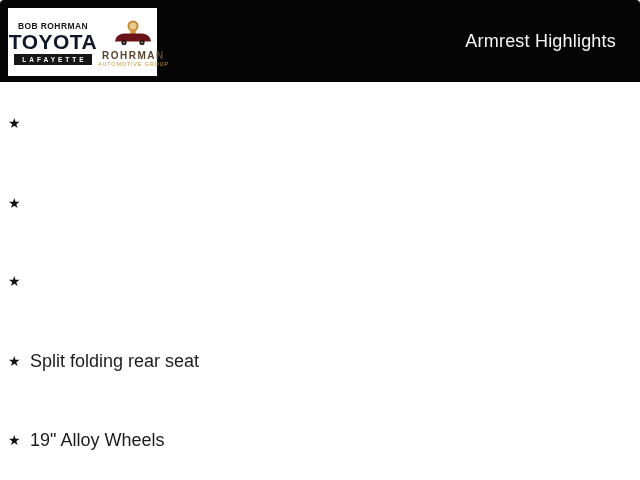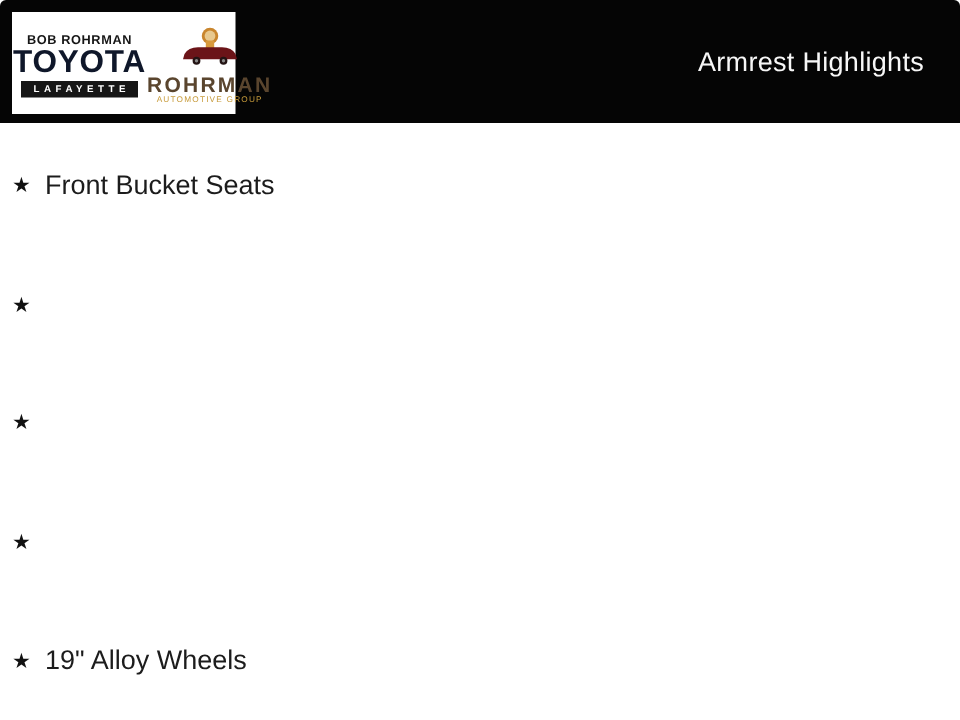--- a/index.html
+++ b/index.html
@@ -78,21 +78,21 @@
     margin: 0 2px 8px 2px;
   }
   .logo-right {
     flex: 1;
     display: flex;
     flex-direction: column;
     align-items: center;
     padding-top: 3px;
   }
   .group-name {
-    font-size: 14px;
+    font-size: 10px;
     font-weight: 600;
     color: #5a452e;
     letter-spacing: 1.5px;
     line-height: 1.1;
     white-space: nowrap;
   }
   .group-subtitle {
     font-size: 5.5px;
     color: #c79b3b;
     letter-spacing: 0.8px;
@@ -167,30 +167,30 @@
         <div class="group-name">ROHRMAN</div>
         <div class="group-subtitle">AUTOMOTIVE GROUP</div>
       </div>
     </div>
     <div class="header-title">Armrest Highlights</div>
   </div>
 
   <div>
     <div class="highlight-item item-0">
       <span class="star">★</span>
-      <span class="label">Front Bucket Seats</span>
     </div>
     <div class="highlight-item item-1">
       <span class="star">★</span>
     </div>
     <div class="highlight-item item-2">
       <span class="star">★</span>
     </div>
     <div class="highlight-item item-3">
       <span class="star">★</span>
+      <span class="label">Split folding rear seat</span>
     </div>
     <div class="highlight-item item-4">
       <span class="star">★</span>
       <span class="label">19" Alloy Wheels</span>
     </div>
   </div>
 
 </div>
 
 </body></html>

